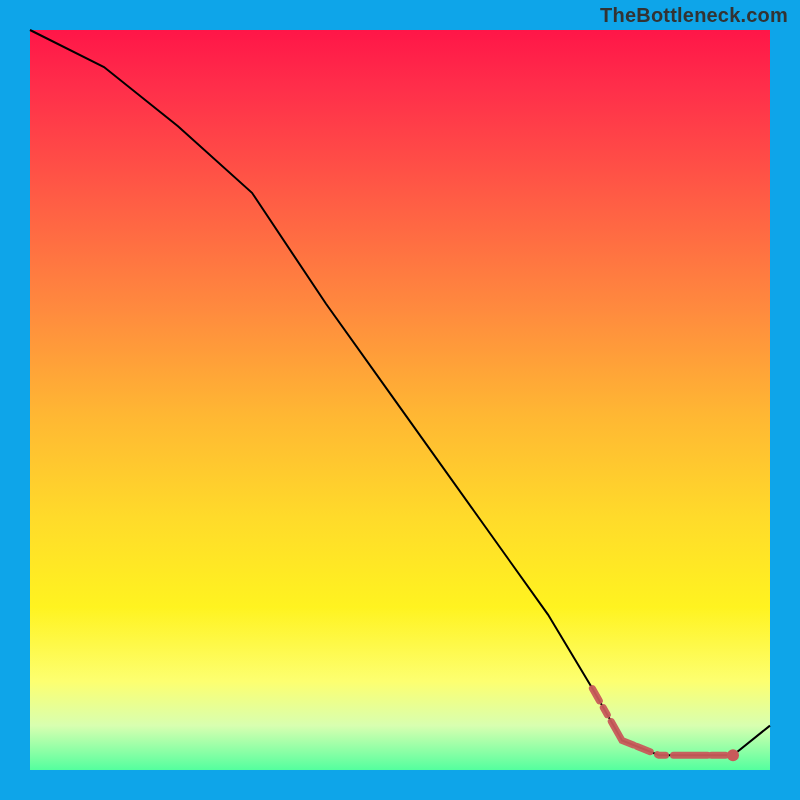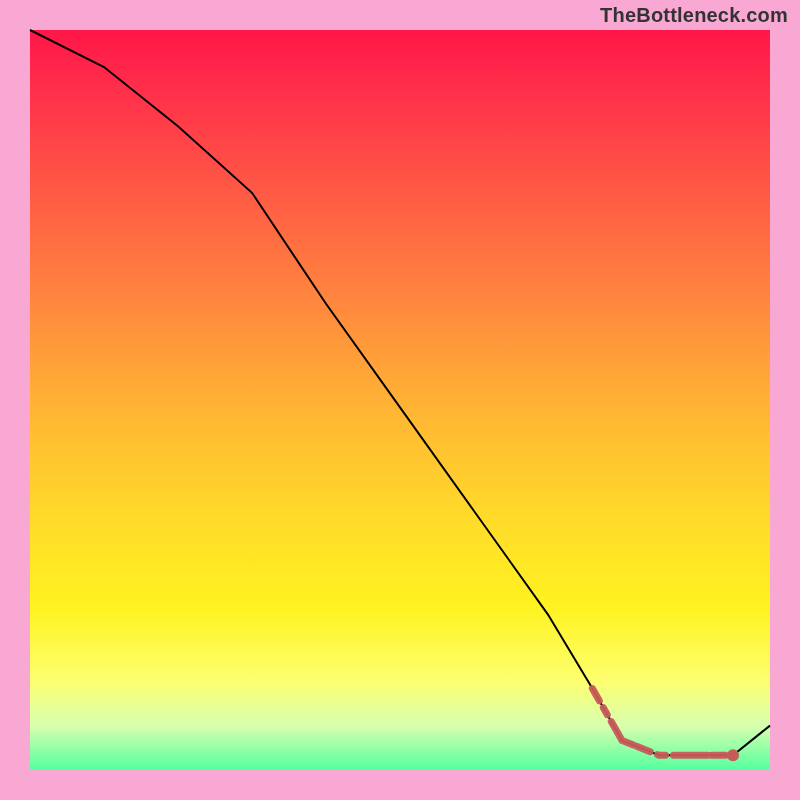--- a/index.html
+++ b/index.html
@@ -8,21 +8,21 @@
     background: #000;
     width: 800px;
     height: 800px;
     overflow: hidden;
     font-family: Arial, Helvetica, sans-serif;
   }
   .frame {
     position: relative;
     width: 800px;
     height: 800px;
-    background: #f9a8d4;
+    background: #0ea5e9;
   }
   .watermark {
     position: absolute;
     top: 4px;
     right: 12px;
     color: #333;
     font-size: 20px;
     font-weight: 600;
     letter-spacing: 0.2px;
     z-index: 5;

